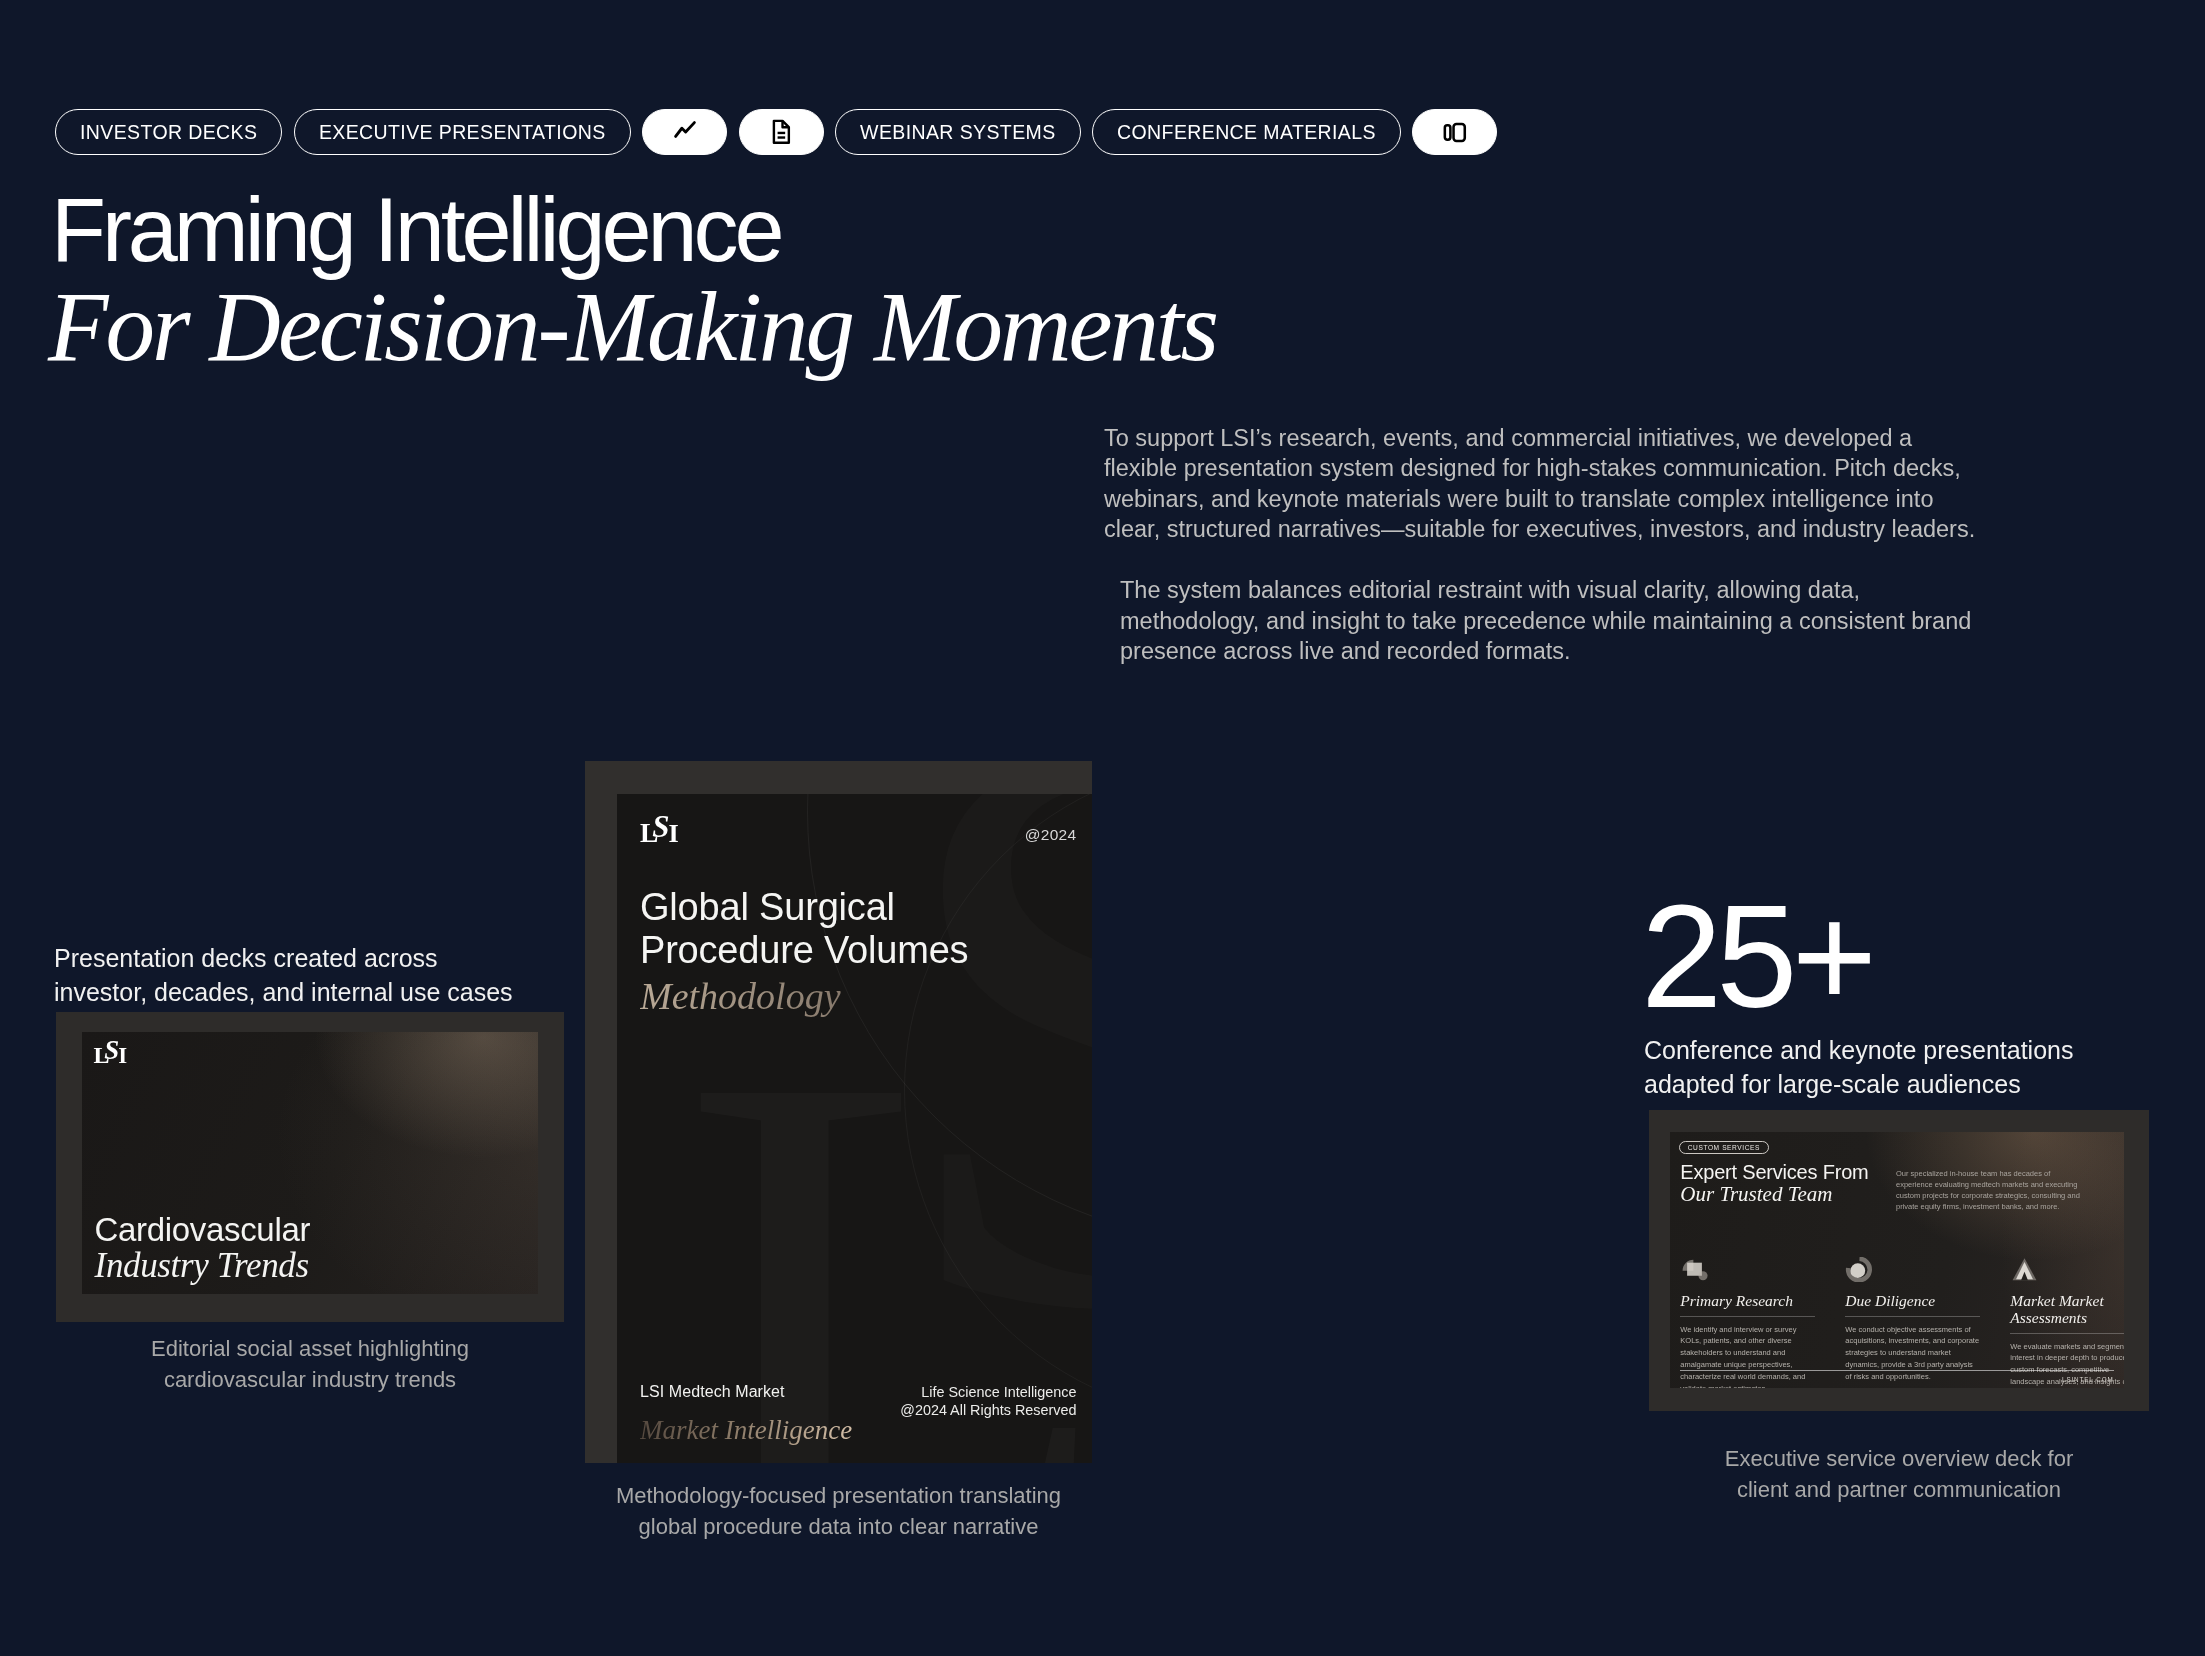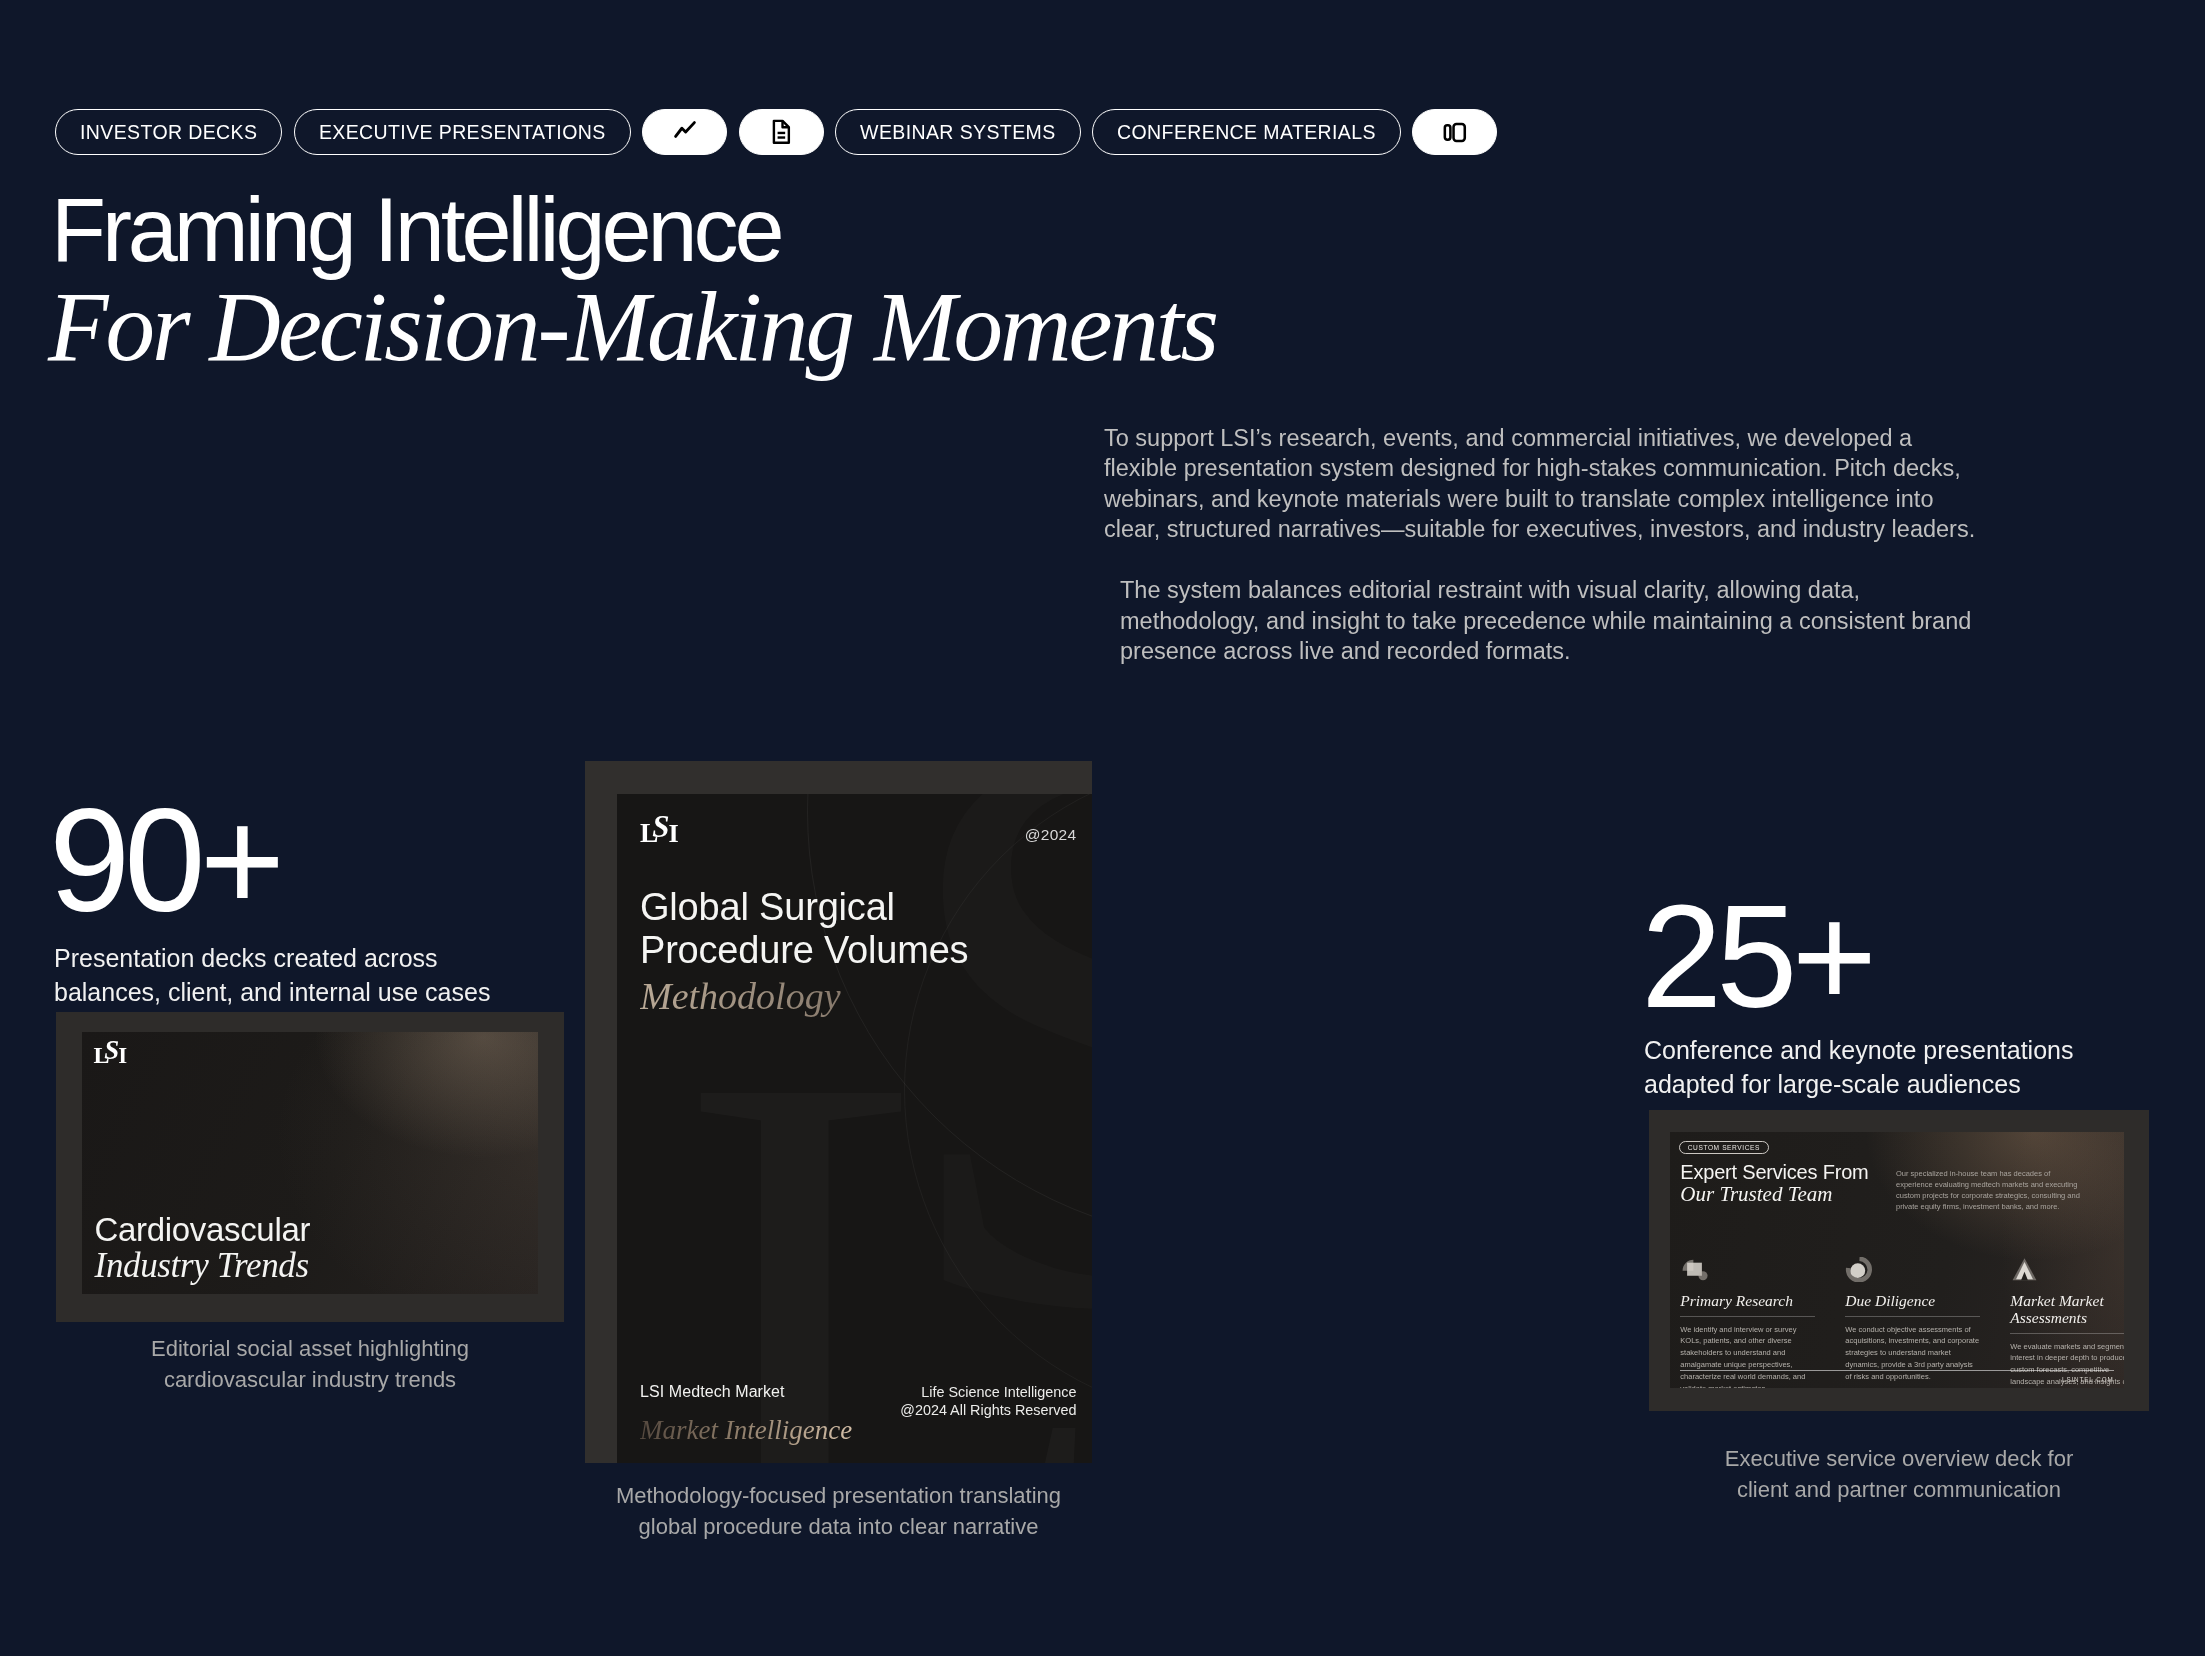--- a/index.html
+++ b/index.html
@@ -143,22 +143,21 @@
   </nav>
 
   <h1 class="hero-line1">Framing Intelligence</h1>
   <h1 class="hero-line2">For Decision-Making Moments</h1>
 
   <div class="intro">
     <p>To support LSI’s research, events, and commercial initiatives, we developed a flexible presentation system designed for high-stakes communication. Pitch decks, webinars, and keynote materials were built to translate complex intelligence into clear, structured narratives—suitable for executives, investors, and industry leaders.</p>
     <p>The system balances editorial restraint with visual clarity, allowing data, methodology, and insight to take precedence while maintaining a consistent brand presence across live and recorded formats.</p>
   </div>
 
-  <div class="stat-value stat-90">90+</div>
-  <div class="stat-caption stat-90-caption">Presentation decks created across balances, client, and internal use cases</div>
+  <div class="stat-caption stat-90-caption">Presentation decks created across investor, decades, and internal use cases</div>
 
   <div class="card-social">
     <div class="social-art">
       <span class="lsi social-logo">
         <span class="gl gl-l">L</span><span class="gl gl-s">S</span><span class="gl gl-i">I</span>
       </span>
       <div class="social-title">
         <div class="t1">Cardiovascular</div>
         <div class="t2">Industry Trends</div>
       </div>

